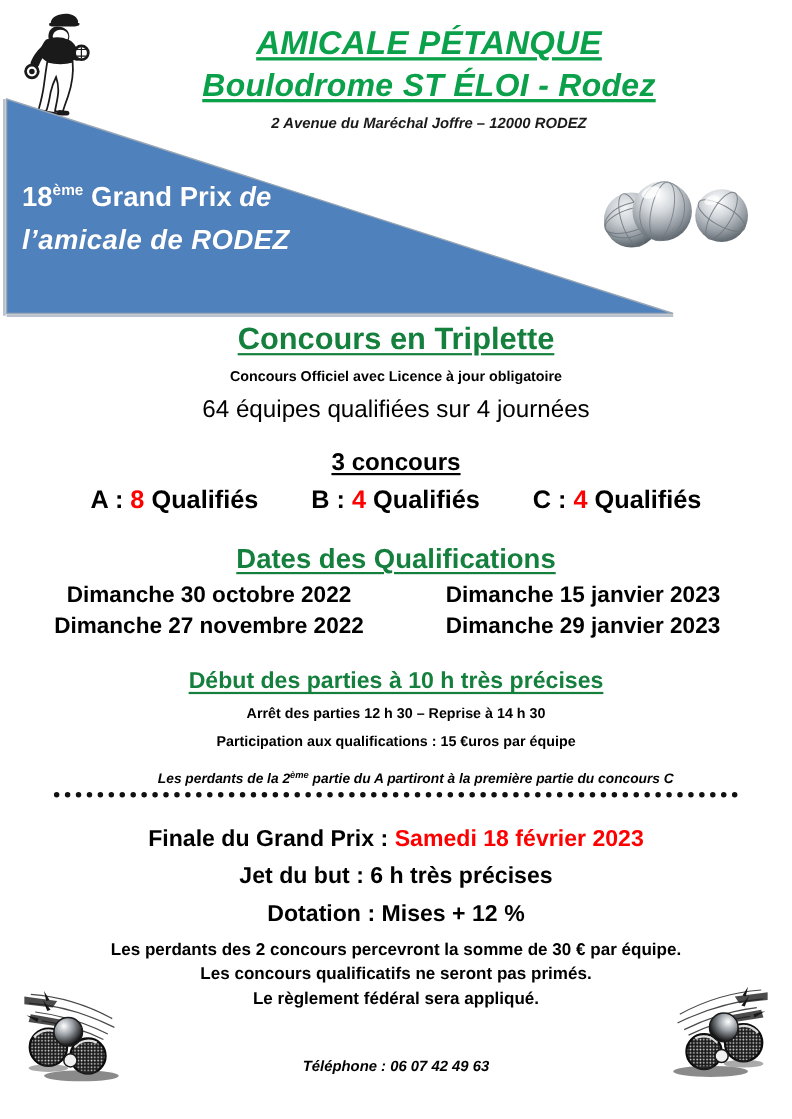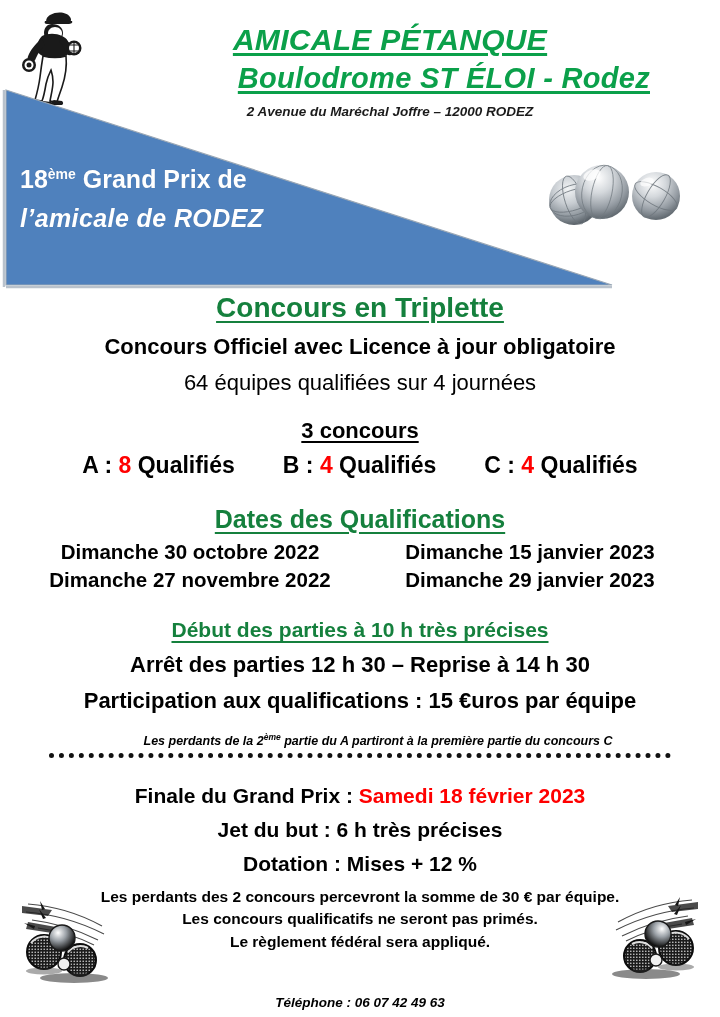--- a/index.html
+++ b/index.html
@@ -38,21 +38,20 @@
     letter-spacing: 0.3px;
     line-height: 1.18;
     text-decoration: underline;
     text-decoration-thickness: 2.5px;
     text-underline-offset: 3px;
   }
   .club-title .line2 {
     display: block;
     font-size: 29px;
     margin-top: 4px;
-    text-align: right;
   }
   .club-address {
     position: absolute;
     left: 130px;
     top: 104px;
     width: 520px;
     text-align: center;
     color: #1a1a1a;
     font-weight: bold;
     font-style: italic;
@@ -84,21 +83,21 @@
     font-weight: bold;
     font-size: 25px;
     line-height: 1.55;
     text-shadow: 0 0 1px rgba(0,0,0,0.15);
   }
   .banner-text sup {
     font-size: 14px;
     vertical-align: super;
     line-height: 0;
   }
-  .banner-text .it { }
+  .banner-text .it { font-style: italic; }
   .banner-text .line2 {
     display: block;
     font-style: italic;
     letter-spacing: 0.4px;
   }
 
   
   .boules-photo {
     position: absolute;
     left: 534px;
@@ -130,21 +129,21 @@
     color: #000000;
     font-weight: bold;
     font-size: 22px;
     text-decoration: underline;
     text-decoration-thickness: 2px;
     text-underline-offset: 3px;
     margin: 0;
   }
   .line-bold {
     font-weight: bold;
-    font-size: 22px;
+    font-size: 13px;
     margin: 0;
   }
   .line-reg {
     font-weight: normal;
     font-size: 22px;
     margin: 0;
   }
   .spacer-10 { height: 10px; }
   .spacer-16 { height: 16px; }
   .spacer-20 { height: 20px; }

